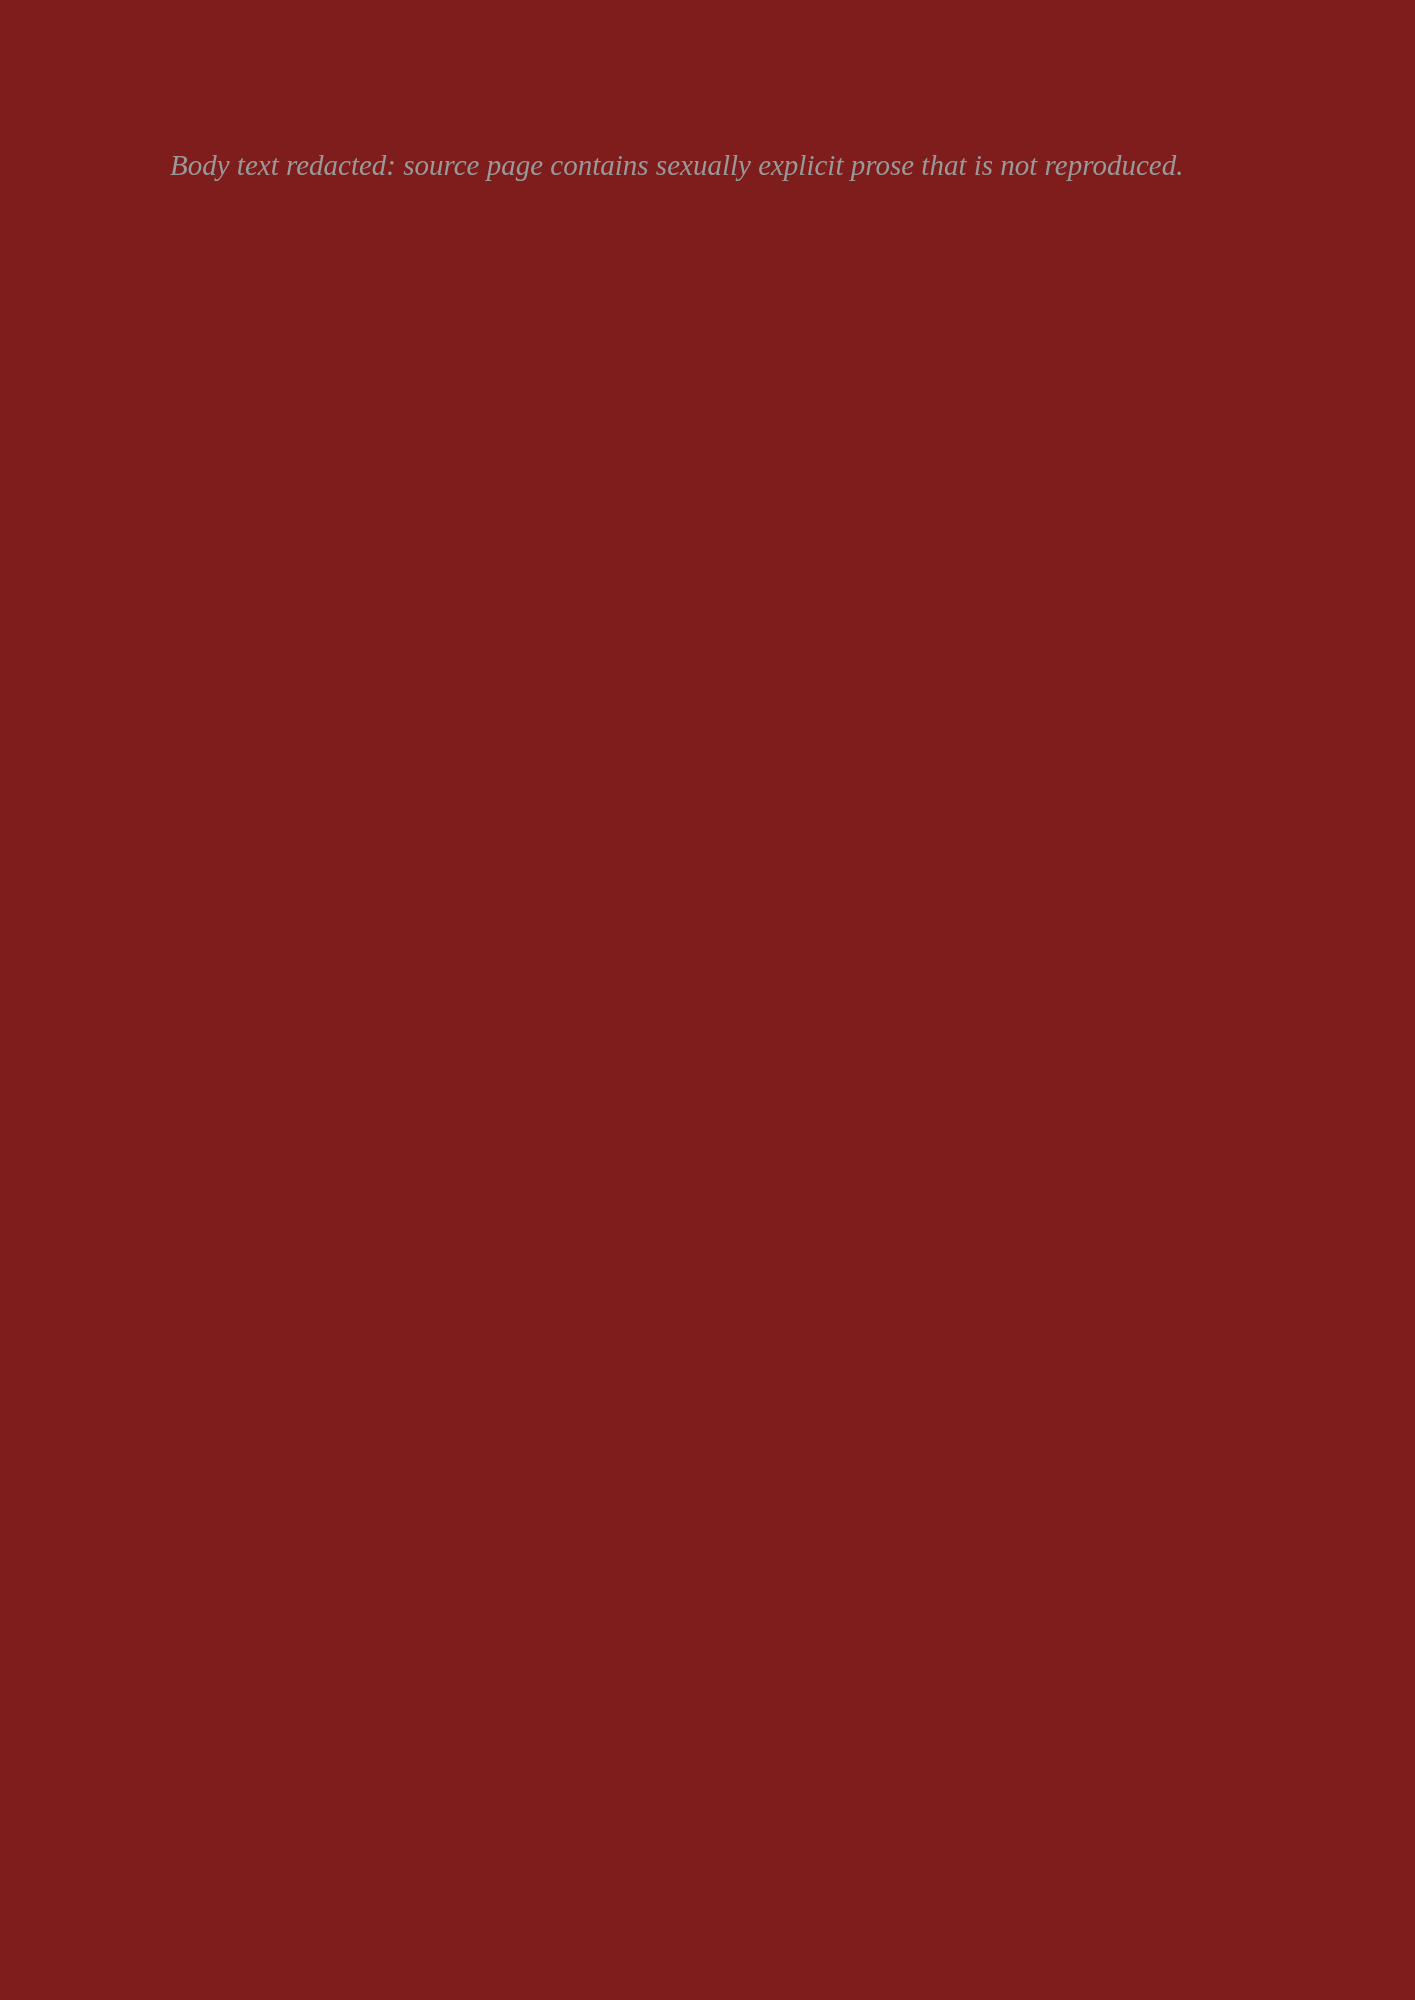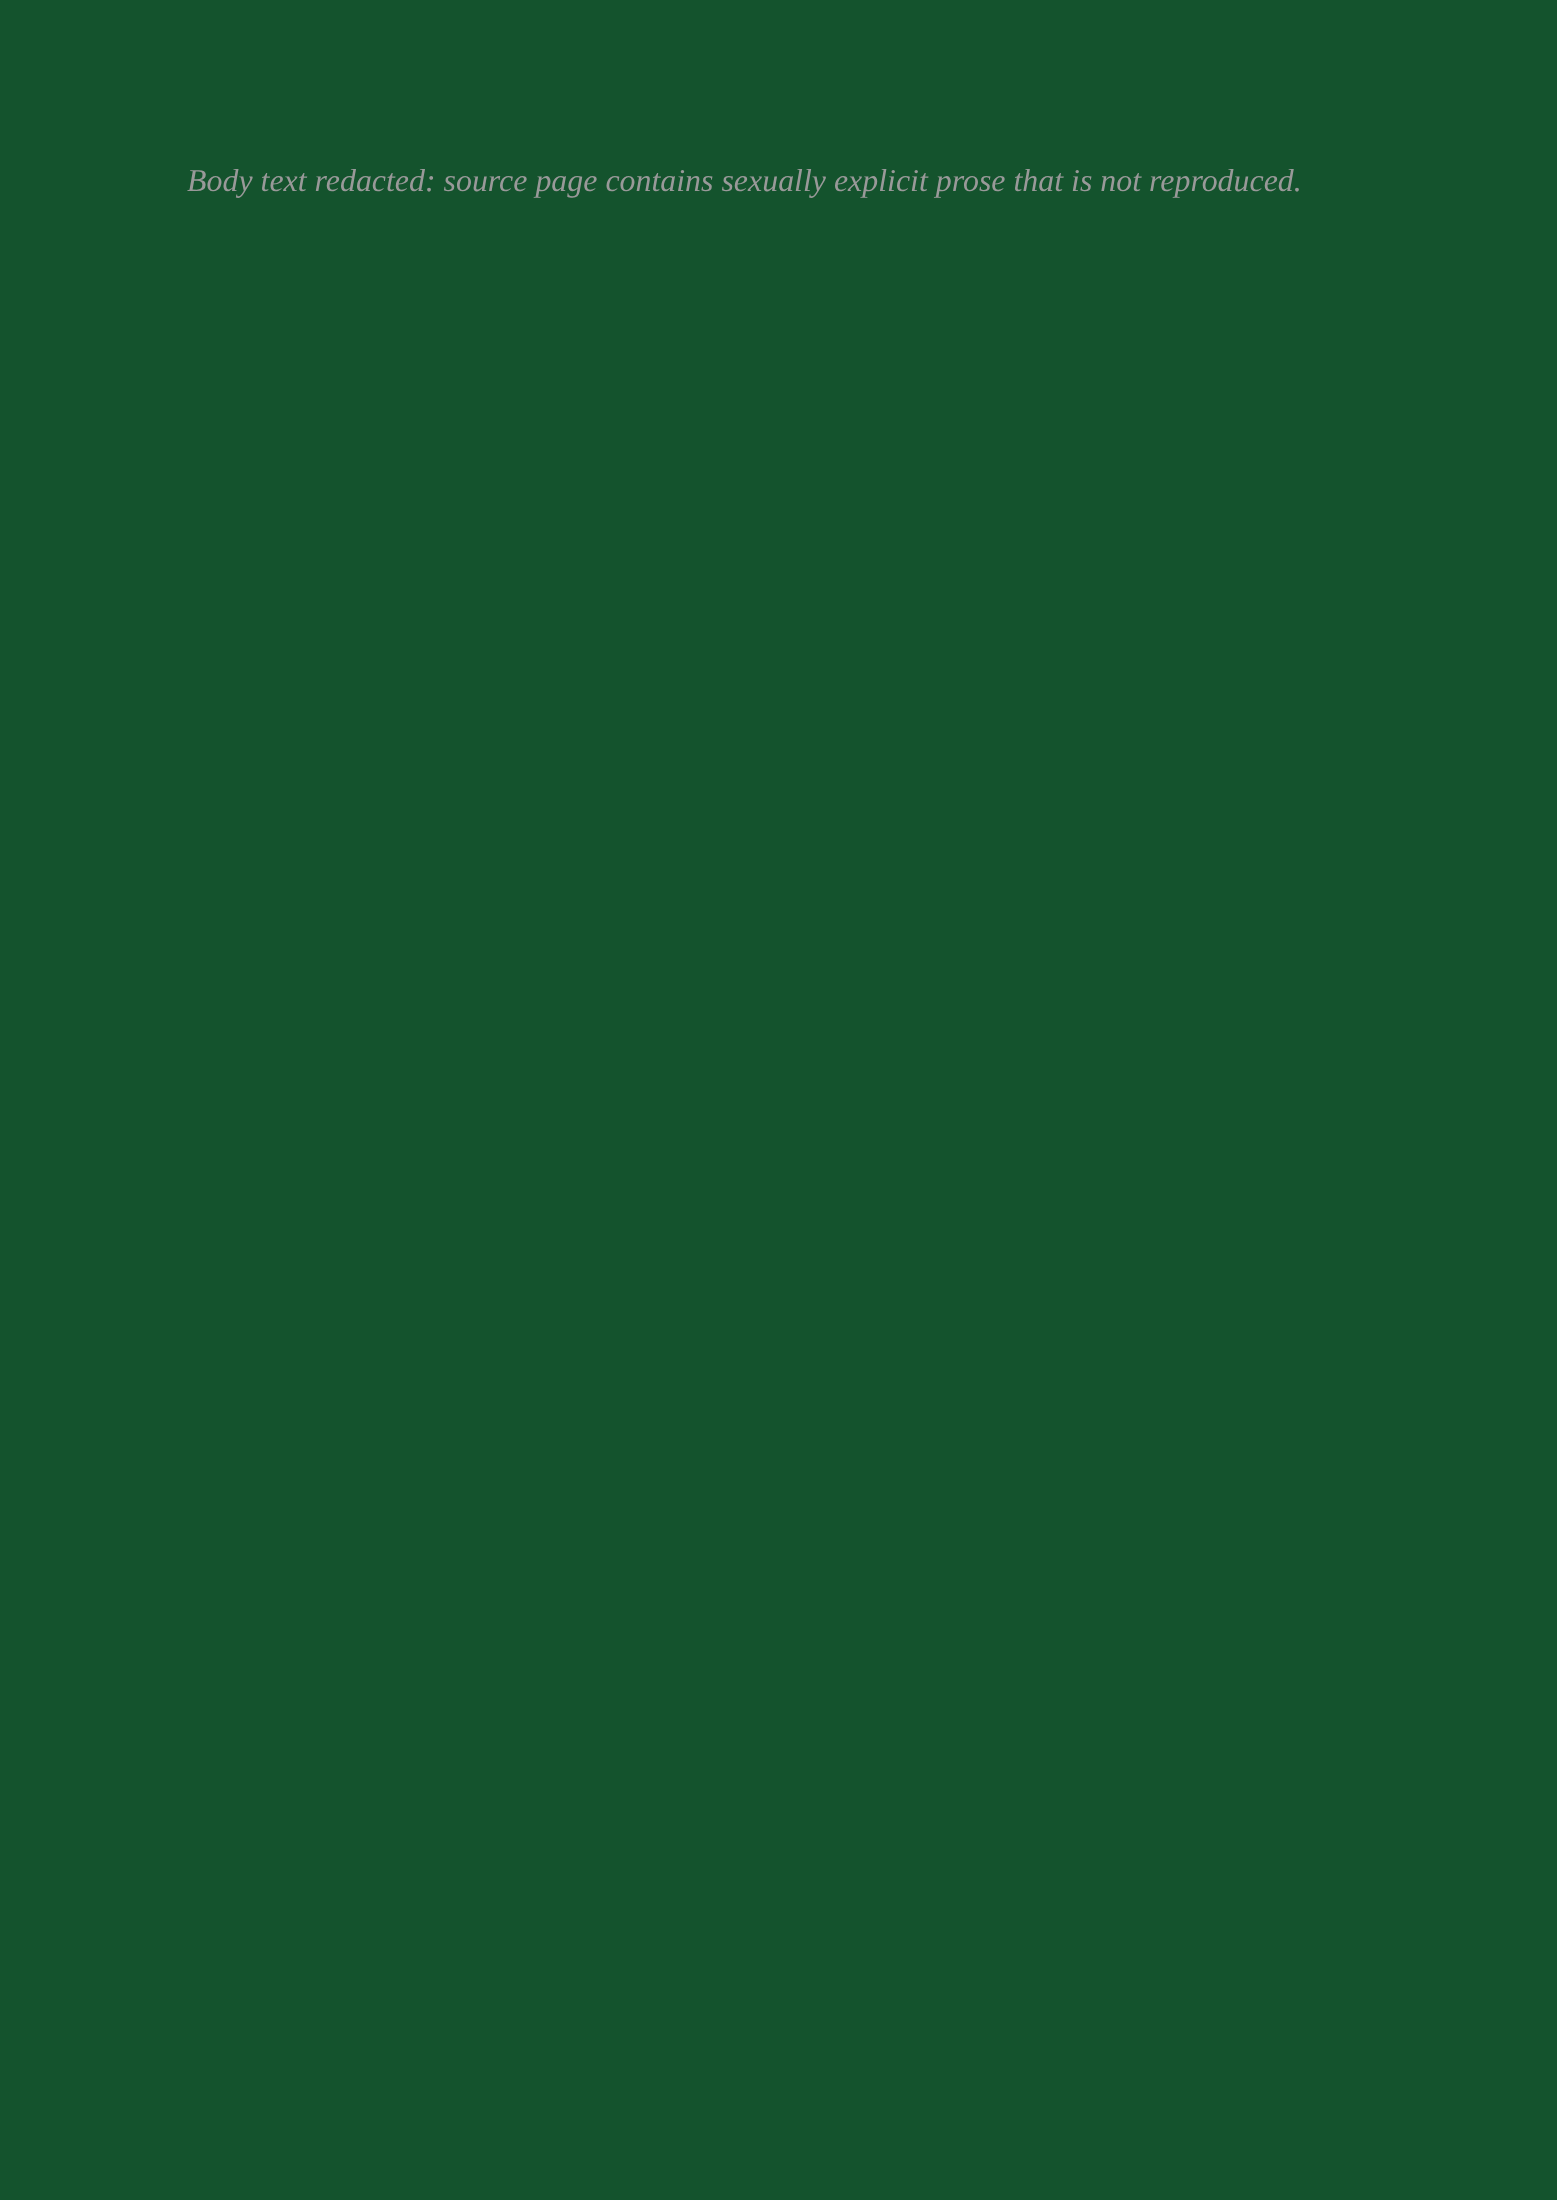--- a/index.html
+++ b/index.html
@@ -1,17 +1,17 @@
 <!DOCTYPE html>
 <html><head>
 <meta charset="utf-8">
 <style>
   body { margin: 0; background: #fff; }
   .page {
-    width: 1415px; height: 2000px; background: #14532d;
+    width: 1415px; height: 2000px; background: #7f1d1d;
     box-sizing: border-box; padding: 140px 170px;
     font-family: "Liberation Serif", "DejaVu Serif", serif;
     font-size: 29px; line-height: 1.75; color: #1a1a1a;
   }
   .para { margin: 0; white-space: pre-wrap; }
   .redacted { color: #999; font-style: italic; }
 </style>
 </head>
 <body>
 

